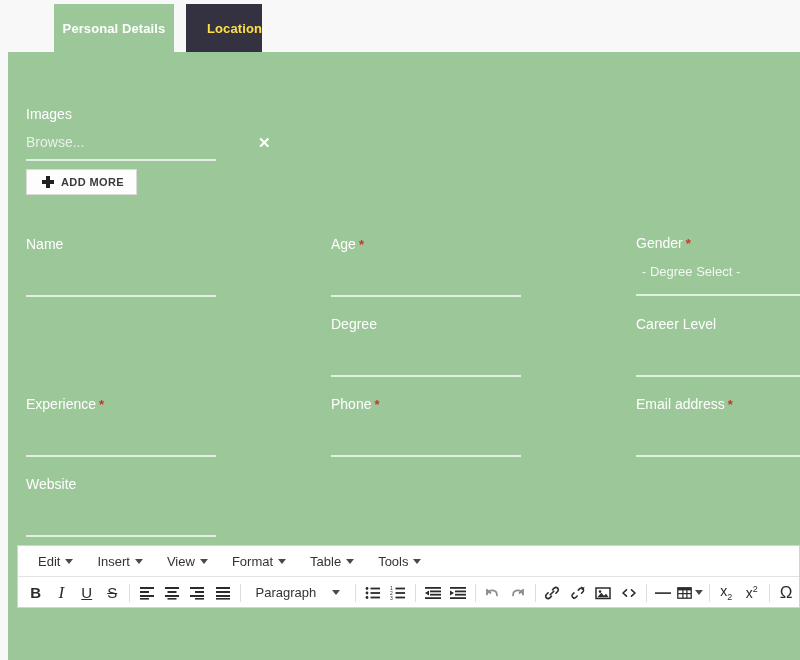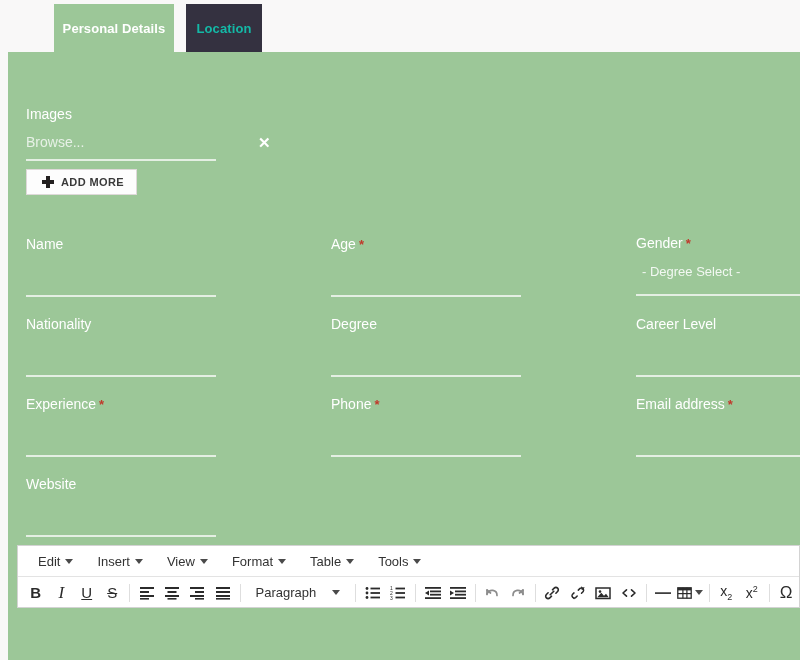--- a/index.html
+++ b/index.html
@@ -30,21 +30,22 @@
     margin-left: 46px;
   }
   .tab-active {
     left: 8px; width: 120px;
     background: #9cc798;
     color: #ffffff;
   }
   .tab-inactive {
     left: 140px; width: 76px;
     background: #343140;
-    color: #14b8a6;
+    color: #fde047;
+    justify-content: flex-end;
   }
 
   
   .panel {
     position: absolute; left: 8px; top: 52px;
     width: 792px; height: 608px;
     background: #9cc798;
   }
 
   .label {
@@ -210,26 +211,20 @@
     </div>
 
     <div class="field col3 row1">
       <div class="label">
         <span>Gender</span><span class="req">*</span>
       </div>
       <div class="selectval">- Degree Select -</div>
       <div class="underline" style="width:172px"></div>
     </div>
 
-    <div class="field col1 row2">
-      <div class="label">
-        <span>Nationality</span>
-      </div>
-      <div class="underline" style="width:190px"></div>
-    </div>
 
     <div class="field col2 row2">
       <div class="label">
         <span>Degree</span>
       </div>
       <div class="underline" style="width:190px"></div>
     </div>
 
     <div class="field col3 row2">
       <div class="label">

